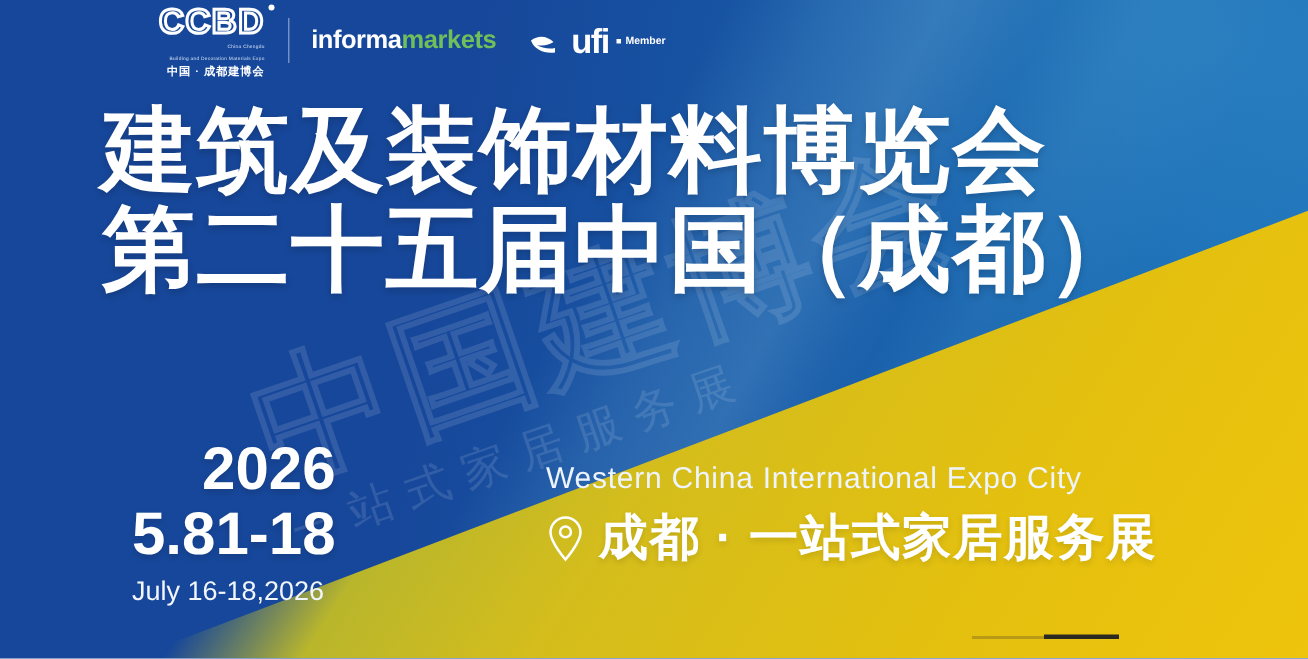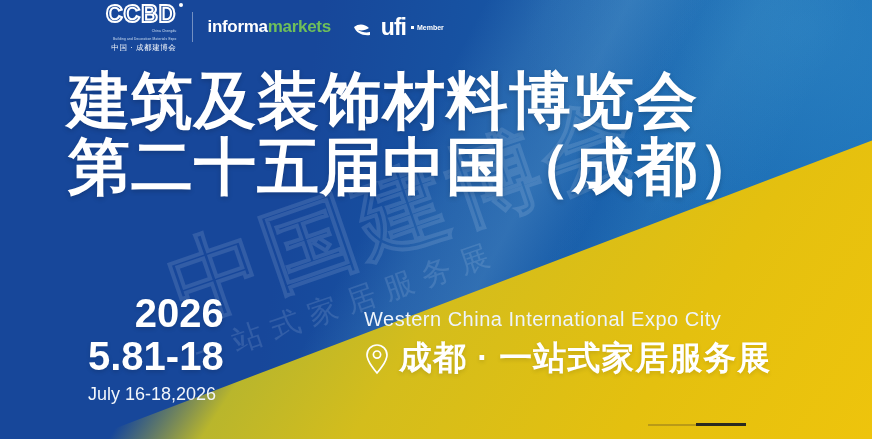--- a/index.html
+++ b/index.html
@@ -137,21 +137,21 @@
     letter-spacing: .2px;
     margin-top: 3px;
     line-height: 1.5;
     text-align: center;
   }
   .ccbd-cn {
     font-size: 7.5px;
     color: #ffffff;
     letter-spacing: .6px;
     margin-top: 2px;
-    font-weight: 400;
+    font-weight: 700;
   }
 
   .logo-divider {
     width: 1px;
     height: 30px;
     background: rgba(255,255,255,0.40);
     margin: 0 14px 0 16px;
   }
 
   .informa {

